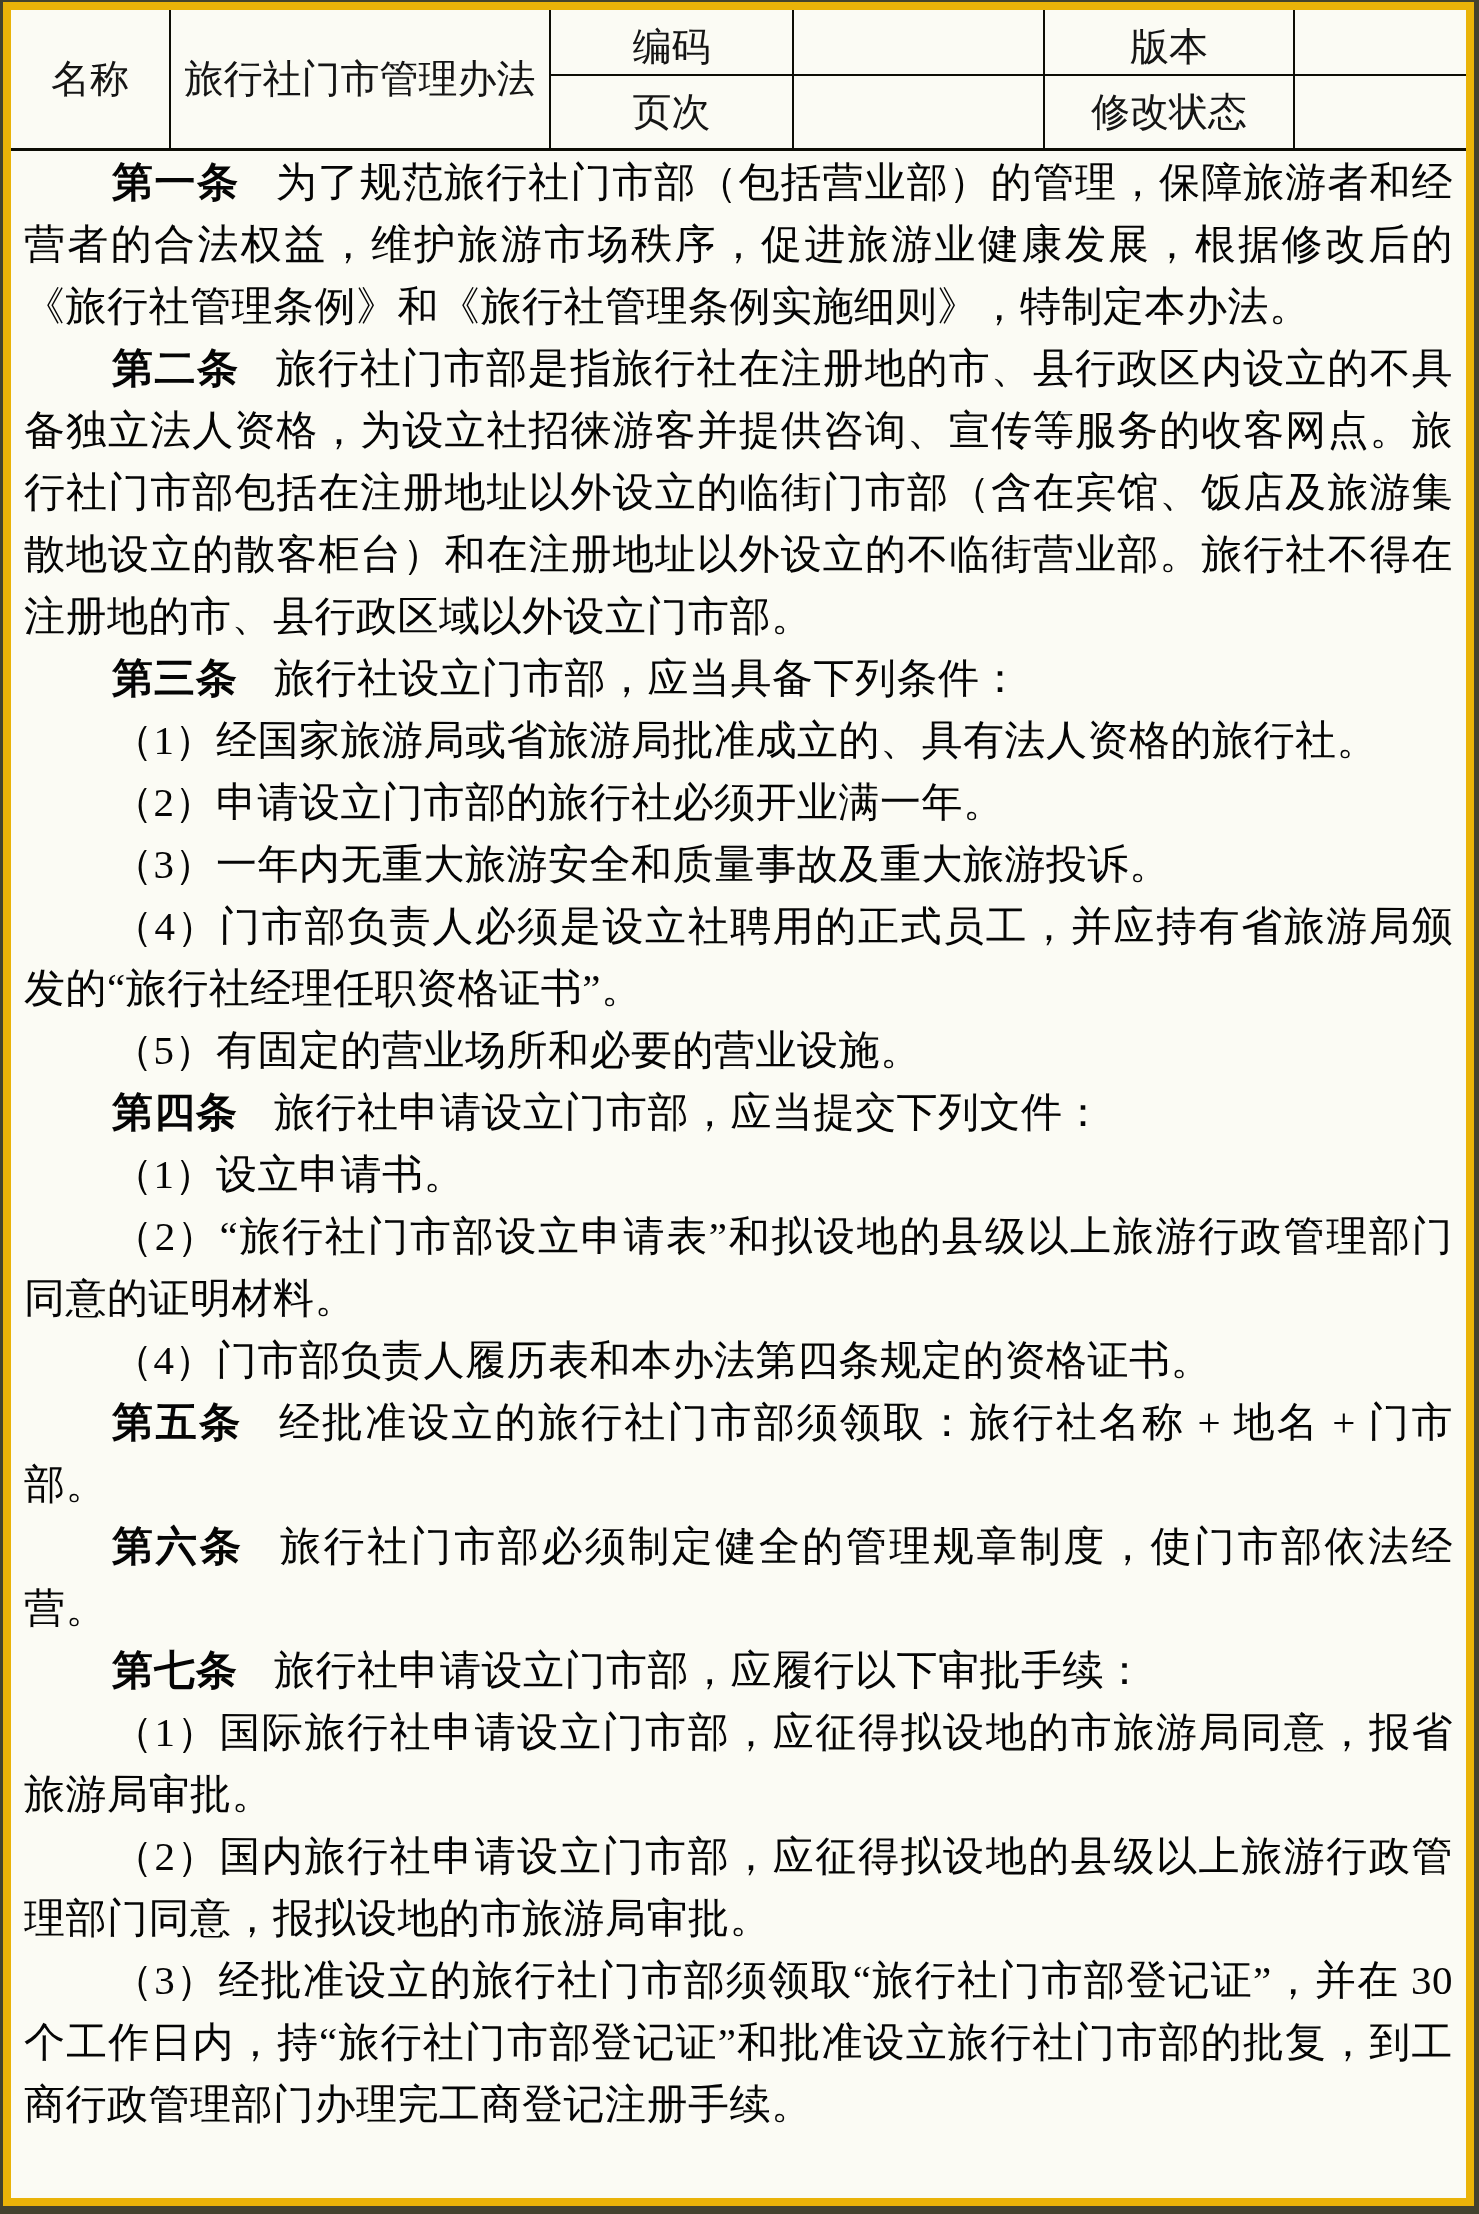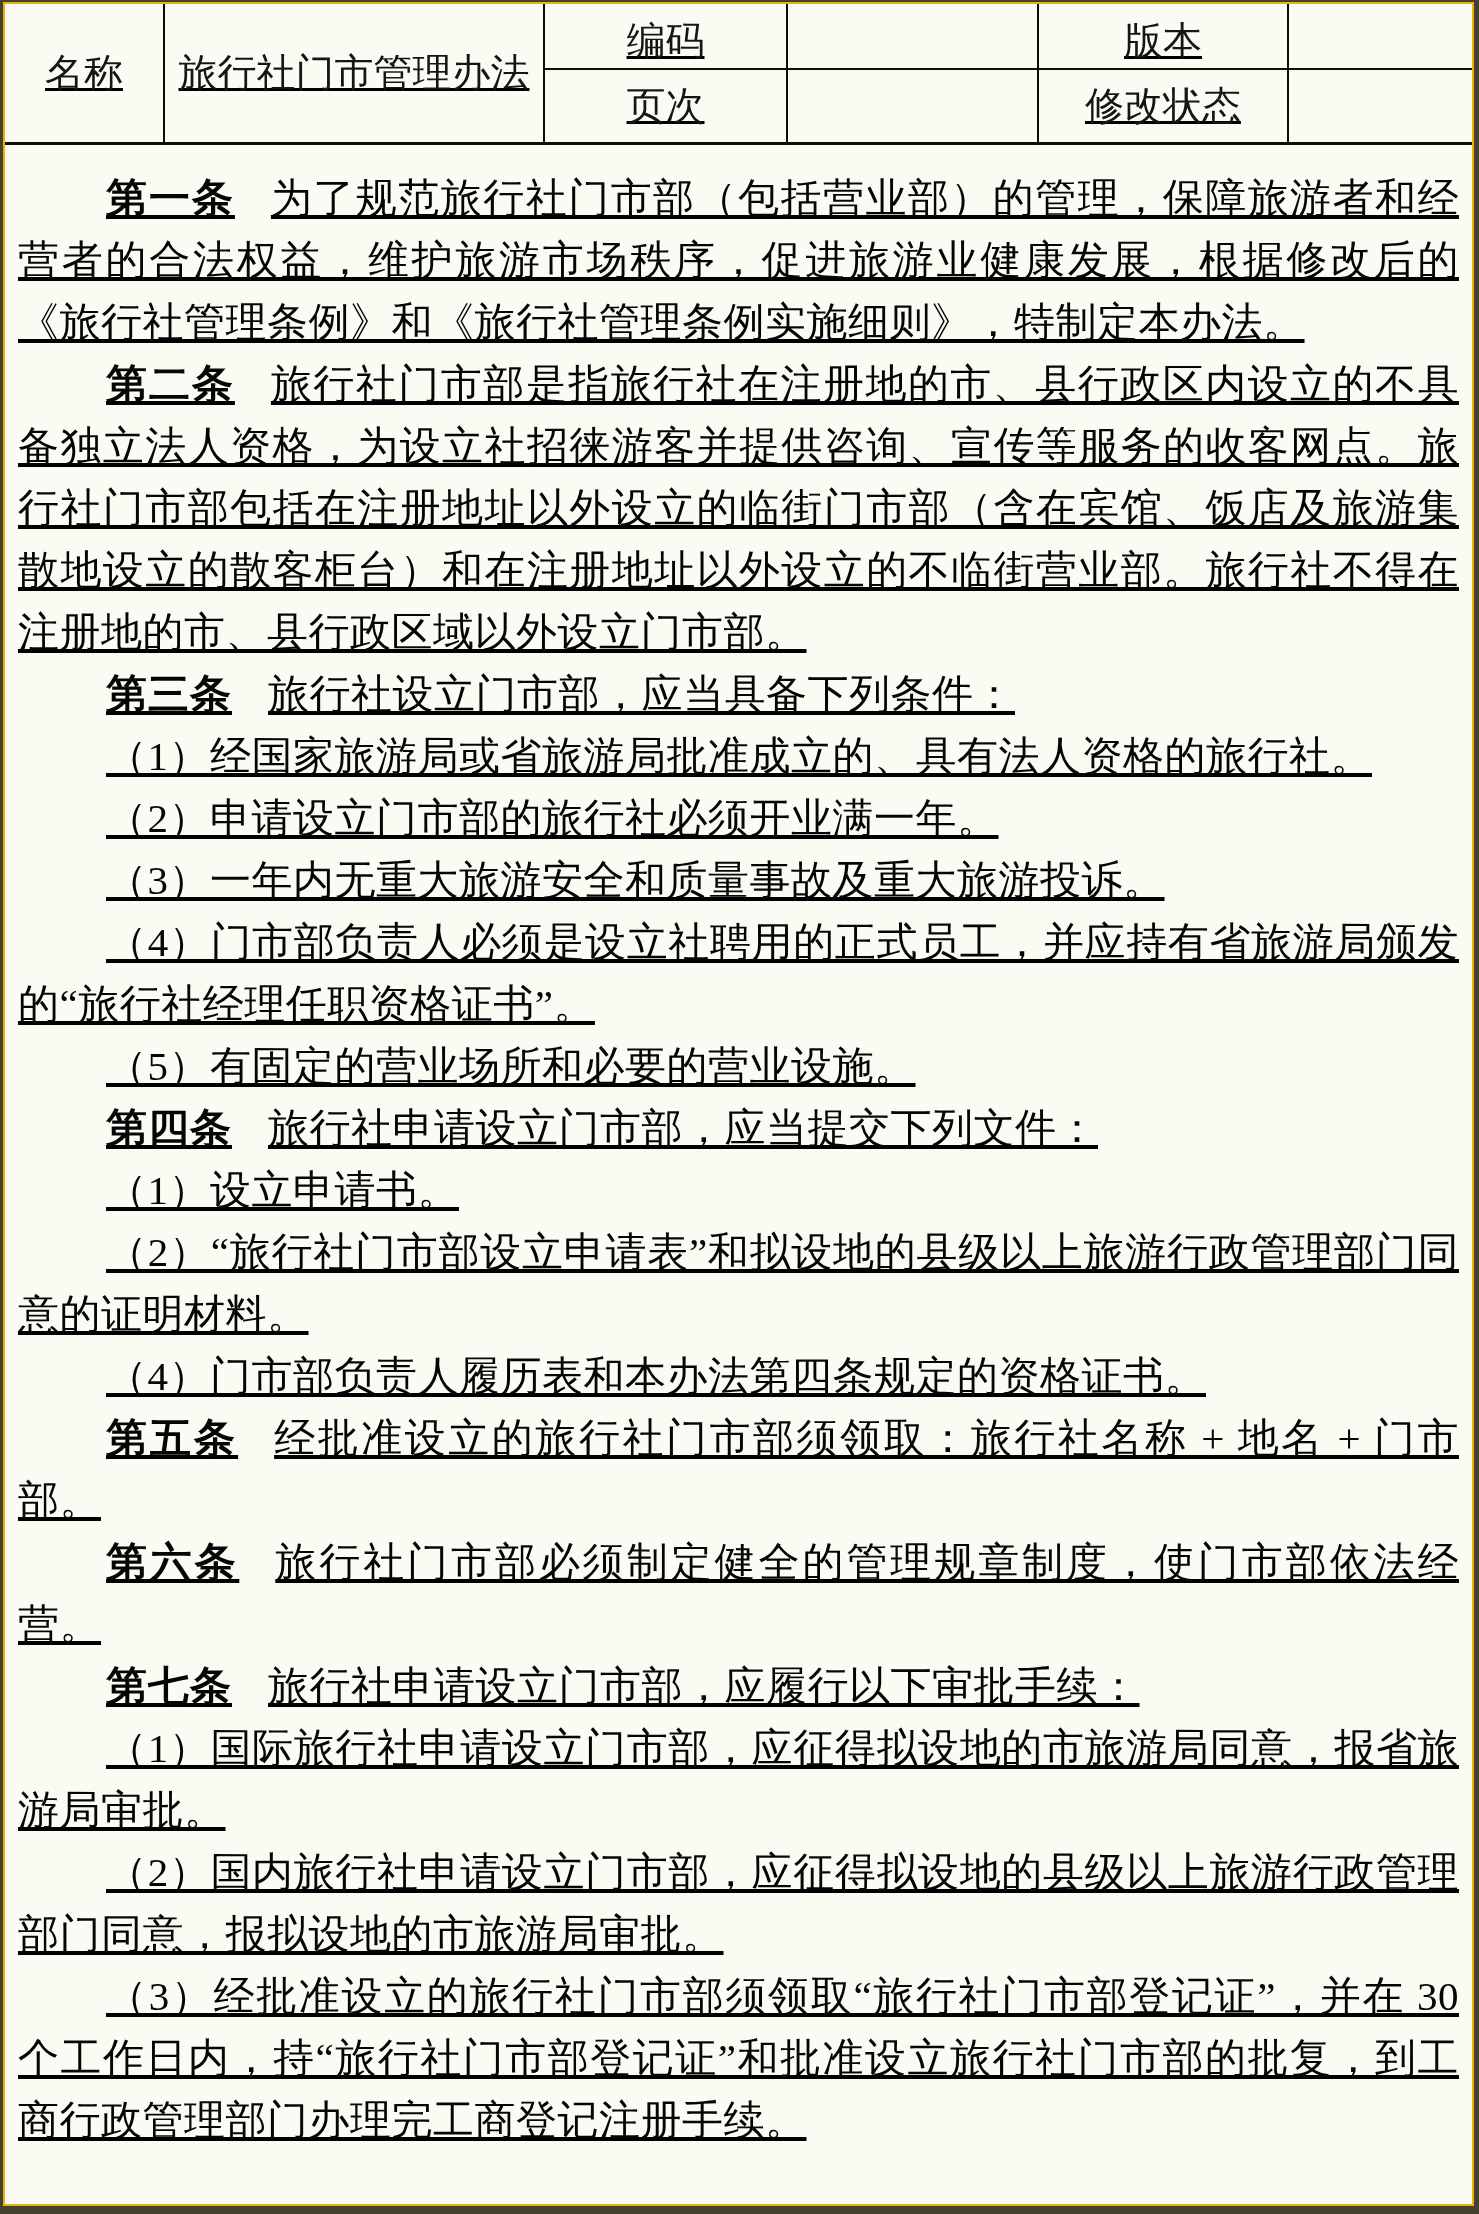--- a/index.html
+++ b/index.html
@@ -11,24 +11,23 @@
   .page {
     position: absolute; left: 0; top: 0;
     width: 1479px; height: 2214px;
     box-sizing: border-box;
     padding: 2px 5px 8px 3px;
   }
   .sheet {
     width: 100%; height: 100%;
     box-sizing: border-box;
     background: #fbfbf4;
-    border: 2px solid #eab308;
+    border: 8px solid #eab308;
     display: flex; flex-direction: column;
     overflow: hidden;
-    text-decoration: underline;
   }
   .header-grid {
     display: grid;
     grid-template-columns: 160px 380px 243px 251px 250px 1fr;
     grid-template-rows: 66px 72px;
     border-bottom: 3px solid #0d0d05;
     flex: 0 0 auto;
     background: #fbfbf4;
   }
   .cell {
@@ -36,21 +35,21 @@
     font-size: 39px; color: #151515;
     box-sizing: border-box;
     overflow: hidden; white-space: nowrap;
   }
   .cell.rspan { grid-row: 1 / 3; }
   .br { border-right: 2px solid #0d0d05; }
   .bb { border-bottom: 2px solid #0d0d05; align-items: flex-end; }
   .body-area {
     flex: 1 1 auto;
     box-sizing: border-box;
-    padding: 22px 13px 0 13px;
+    padding: 0 13px 0 13px;
     overflow: hidden;
   }
   .para {
     margin: 0;
     font-size: 41px;
     line-height: 62px;
     color: #050505;
     text-align: justify;
     text-indent: 88px;
     letter-spacing: 0.5px;

